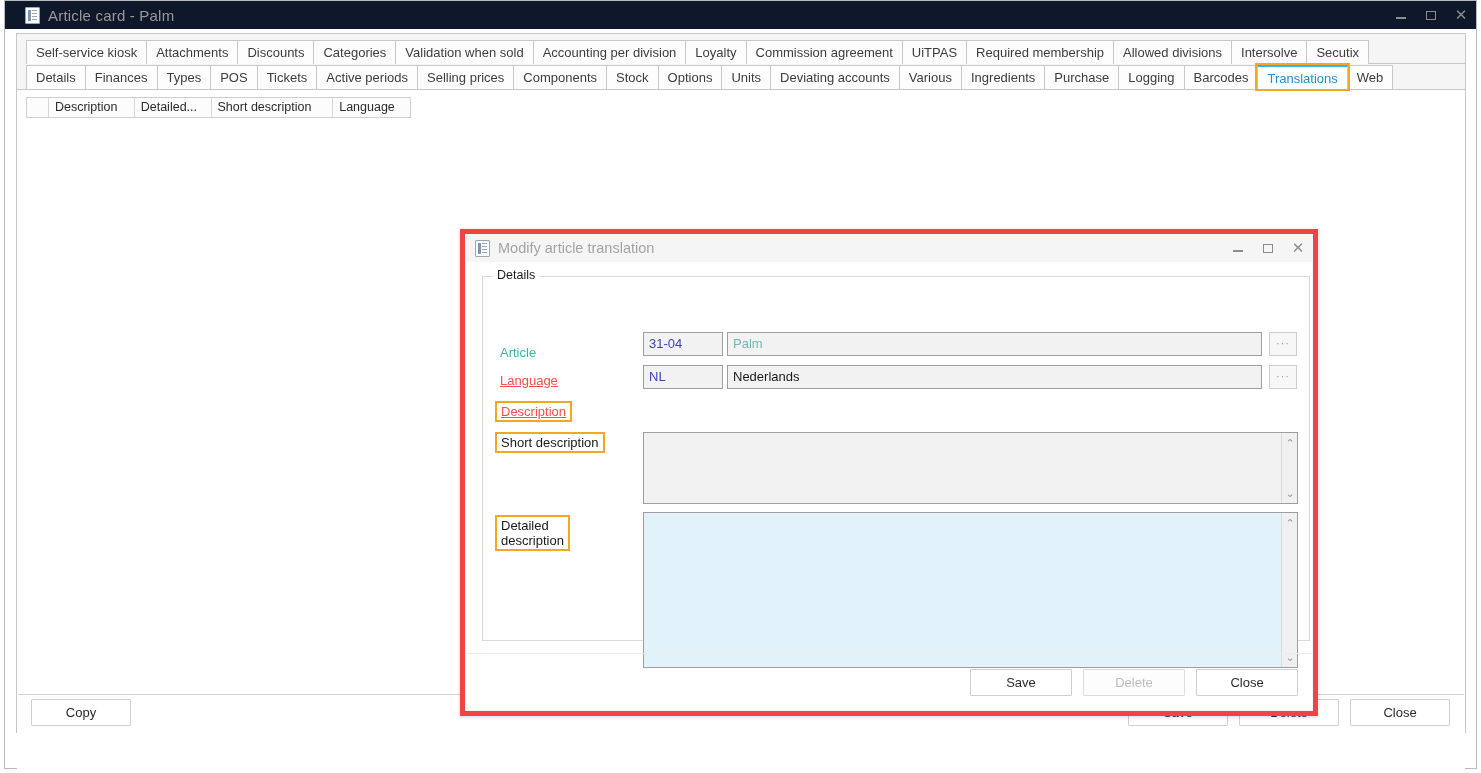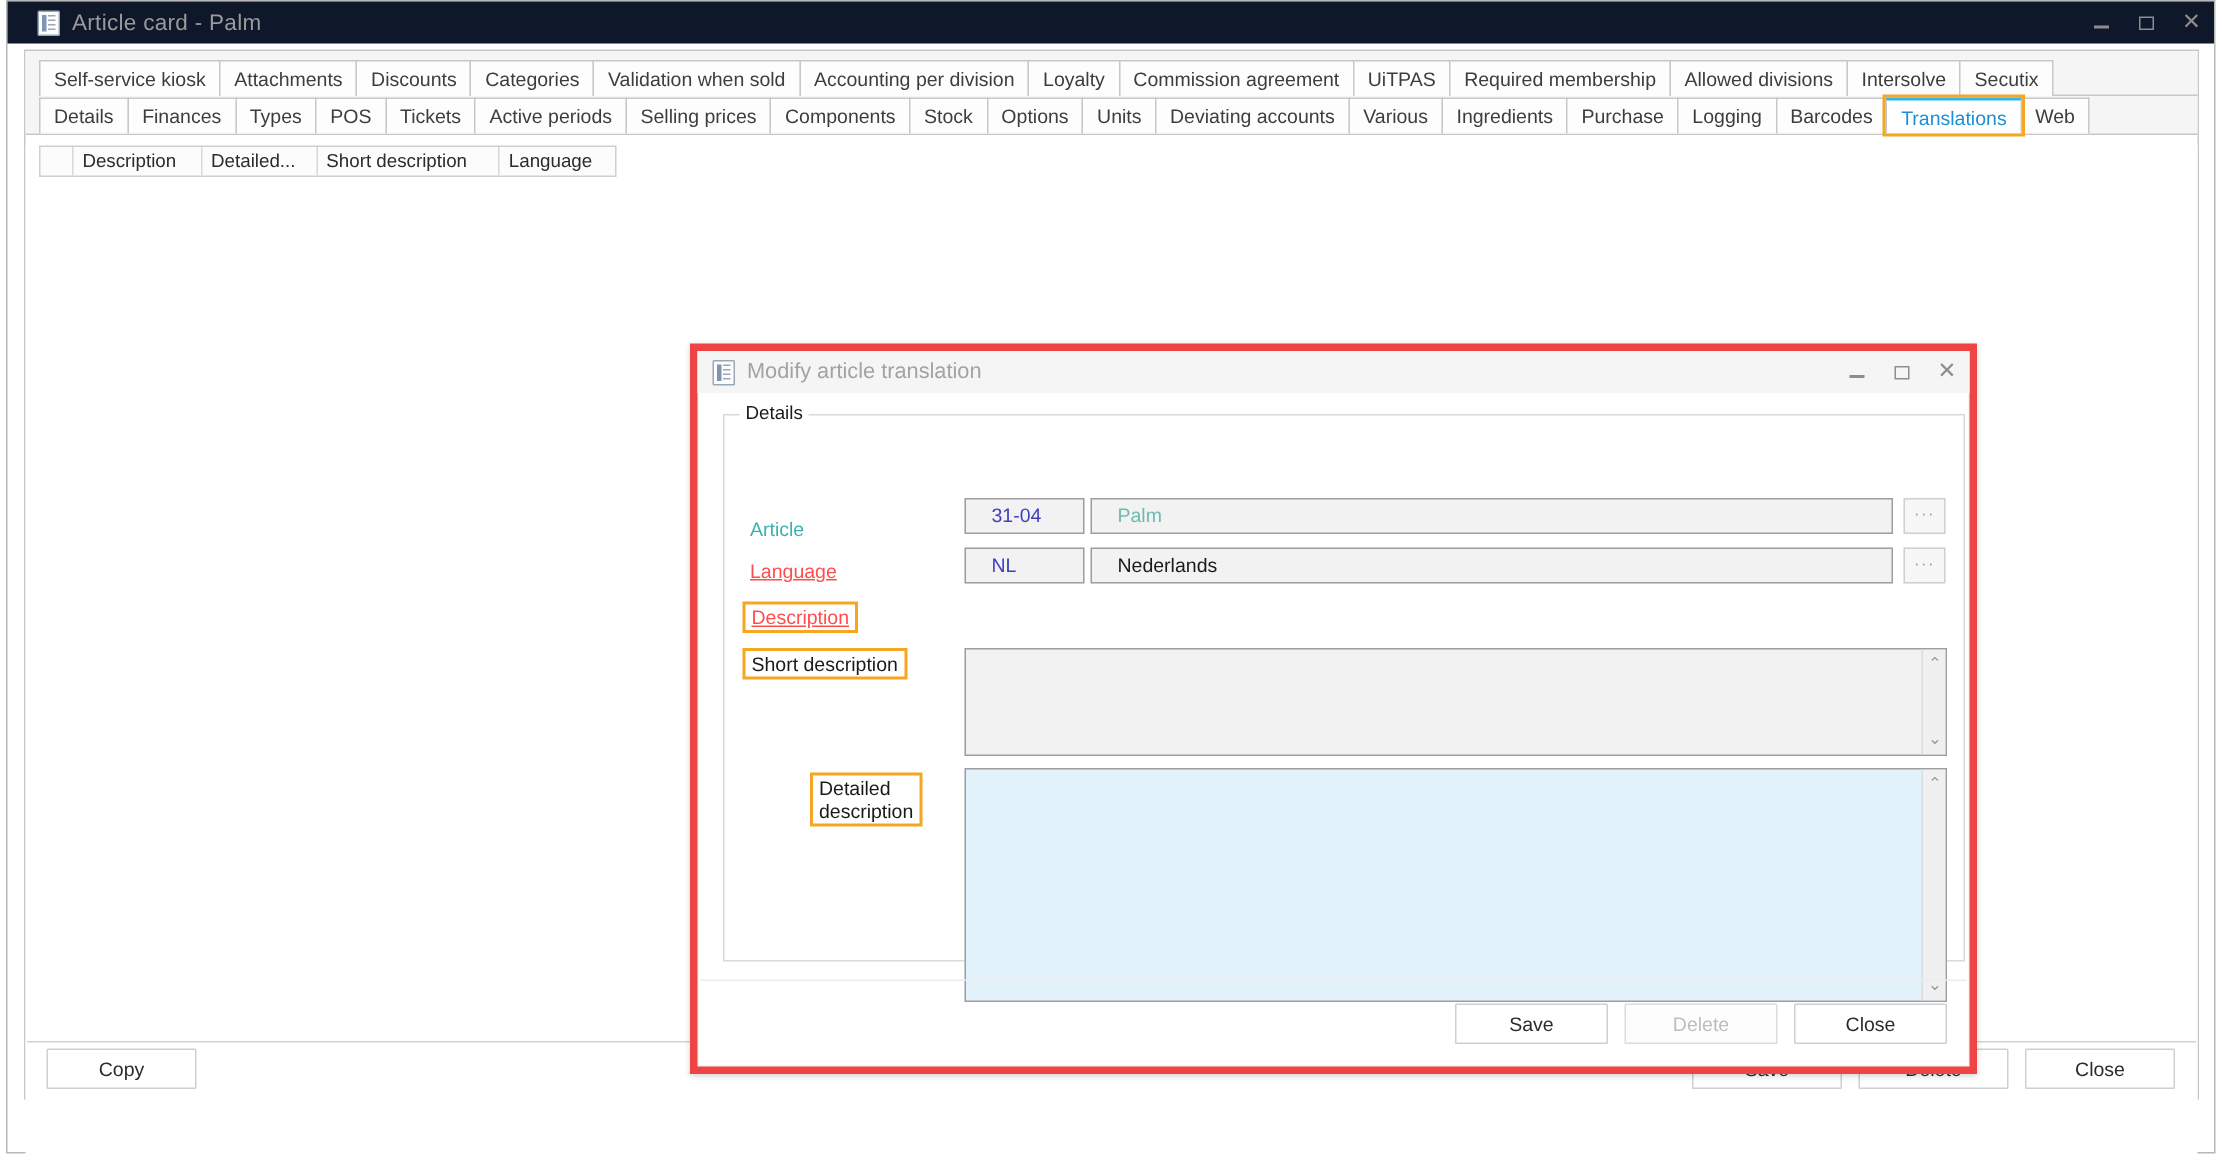--- a/index.html
+++ b/index.html
@@ -234,21 +234,21 @@
   }
   .flabel.dark { color: #1a1a1a; }
 
   .txtbox {
     position: absolute;
     border: 1px solid #9e9e9e;
     background: #f2f2f2;
     box-sizing: border-box;
     font-size: 13px;
     line-height: 22px;
-    padding: 0 17px;
+    padding: 0 5px;
     color: #1a1a1a;
     white-space: nowrap;
     overflow: hidden;
     cursor: text;
   }
   .txtbox.code  { color: #4040c0; }
   .txtbox.teal  { color: #70b9b2; }
 
   .ellipsis-btn {
     position: absolute;
@@ -449,21 +449,21 @@
 
           <span class="flabel dark boxed" style="left:12px; top:155px;">Short description</span>
           <div class="txtarea" style="left:160px; top:155px; width:655px; height:72px;">
             <div class="ta-inner"></div>
             <div class="ta-scroll">
               <span class="ta-arrow up">⌃</span>
               <span class="ta-arrow down">⌄</span>
             </div>
           </div>
 
-          <div class="flabel dark boxed" style="left:12px; top:238px; line-height:15px;margin-left:45px;">
+          <div class="flabel dark boxed" style="left:12px; top:238px; line-height:15px;">
             <span>Detailed</span><br>
             <span>description</span>
           </div>
           <div class="txtarea focused" style="left:160px; top:235px; width:655px; height:156px;">
             <div class="ta-inner"></div>
             <div class="ta-scroll" style="background:#f0f0f0;">
               <span class="ta-arrow up">⌃</span>
               <span class="ta-arrow down">⌄</span>
             </div>
           </div>

